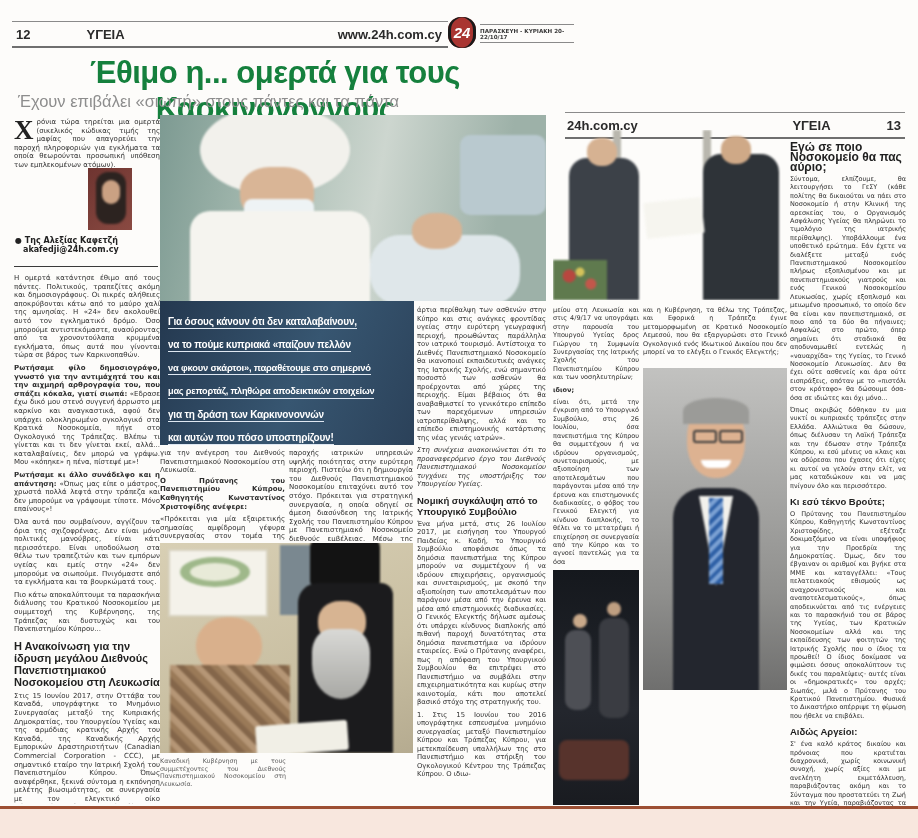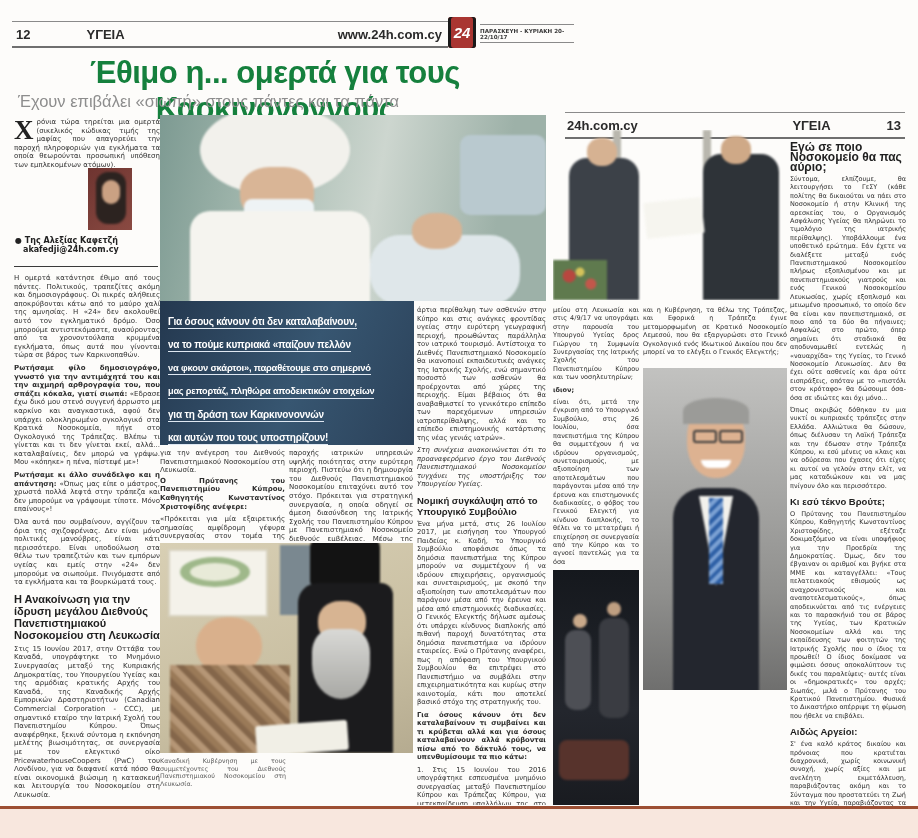--- a/index.html
+++ b/index.html
@@ -24,21 +24,21 @@
   .dropcap{float:left;font-family:"Liberation Serif",serif;font-weight:bold;font-size:27px;
            line-height:22px;margin:1px 3px 0 0;color:#222;}
   .byline{font-size:8px;font-weight:bold;color:#222;}
   .caption{font-size:6.3px;line-height:7.6px;color:#5a5a5a;text-align:justify;}
   .quoteline{display:inline-block;color:#ffffff;border-bottom:1.5px solid #dfe8f2;
              padding-bottom:1px;margin-bottom:4px;
              font-family:"Liberation Sans",sans-serif;font-weight:bold;font-size:10px;
              letter-spacing:-0.2px;line-height:11px;}
   .photo{overflow:hidden;}
   .blurwrap{position:absolute;inset:0;filter:blur(1.2px);}
-  .logo24{background:#a93531;border-radius:3px;color:#fff;display:flex;align-items:center;
+  .logo24{background:#a93531;border-radius:13px;color:#fff;display:flex;align-items:center;
           justify-content:center;font-family:"Liberation Sans",sans-serif;font-weight:bold;
           font-size:15px;font-style:italic;box-shadow:inset 3px 0 0 #1a1a1a, inset -3px 0 0 #1a1a1a;}
   .datebox{border-top:1px solid #8a8a8a;border-bottom:1px solid #8a8a8a;
            font-size:5.6px;font-weight:bold;color:#3a3a3a;display:flex;align-items:center;justify-content:center;}
 </style>
 </head>
 <body>
 
 <div id="sheet">
 
@@ -67,20 +67,21 @@
     <div class="byline">● Της Αλεξίας Καφετζή</div>
     <div class="byline" style="margin-left:8px;">akafedji@24h.com.cy</div>
   </div>
   <div class="abs" style="left:14px;top:266px;width:144px;border-top:1px solid #3a3a3a;"></div>
 
   <div class="abs col" style="left:14px;top:274px;width:146px;height:530px;">
     <p>Η ομερτά κατάντησε έθιμο από τους πάντες. Πολιτικούς, τραπεζίτες ακόμη και δημοσιογράφους. Οι πικρές αλήθειες αποκρύβονται κάτω από το μαύρο χαλί της αμνησίας. Η «24» δεν ακολουθεί αυτό τον εγκληματικό δρόμο. Όσο μπορούμε αντιστεκόμαστε, ανασύροντας από τα χρονοντούλαπα κρυμμένα εγκλήματα, όπως αυτά που γίνονται τώρα σε βάρος των Καρκινοπαθών.</p>
     <p><span class="b">Ρωτήσαμε φίλο δημοσιογράφο, γνωστό για την αντιμάχητά του και την αιχμηρή αρθρογραφία του, που σπάζει κόκαλα, γιατί σιωπά:</span><span> «Εδρασε έχω δικό μου στενό συγγενή άρρωστο με καρκίνο και αναγκαστικά, αφού δεν υπάρχει ολοκληρωμένο ογκολογικό στα Κρατικά Νοσοκομεία, πήγε στο Ογκολογικό της Τράπεζας. Βλέπω τι γίνεται και τι δεν γίνεται εκεί, αλλά... καταλαβαίνεις, δεν μπορώ να γράψω. Μου «κόπηκε» η πένα, πίστεψέ με»!</span></p>
     <p><span class="b">Ρωτήσαμε κι άλλο συνάδελφο και η απάντηση:</span><span> «Όπως μας είπε ο μάστρος, χρωστά πολλά λεφτά στην τράπεζα και δεν μπορούμε να γράψουμε τίποτε. Μόνο επαίνους»!</span></p>
     <p>Όλα αυτά που συμβαίνουν, αγγίζουν τα όρια της σχιζοφρένιας. Δεν είναι μόνο πολιτικές μανούβρες, είναι κάτι περισσότερο. Είναι υποδούλωση στα θέλω των τραπεζιτών και των εμπόρων υγείας και εμείς στην «24» δεν μπορούμε να σιωπούμε. Πνιγόμαστε από τα εγκλήματα και τα βουρκώματά τους.</p>
+    <p>Πιο κάτω αποκαλύπτουμε τα παρασκήνια διάλυσης του Κρατικού Νοσοκομείου με συμμετοχή της Κυβέρνησης, της Τράπεζας και δυστυχώς και του Πανεπιστημίου Κύπρου...</p>
     <div class="h2">Η Ανακοίνωση για την ίδρυση μεγάλου Διεθνούς Πανεπιστημιακού Νοσοκομείου στη Λευκωσία</div>
     <p>Στις 15 Ιουνίου 2017, στην Οττάβα του Καναδά, υπογράφτηκε το Μνημόνιο Συνεργασίας μεταξύ της Κυπριακής Δημοκρατίας, του Υπουργείου Υγείας και της αρμόδιας κρατικής Αρχής του Καναδά, της Καναδικής Αρχής Εμπορικών Δραστηριοτήτων (Canadian Commercial Corporation - CCC), με σημαντικό εταίρο την Ιατρική Σχολή του Πανεπιστημίου Κύπρου. Όπως αναφέρθηκε, ξεκινά σύντομα η εκπόνηση μελέτης βιωσιμότητας, σε συνεργασία με τον ελεγκτικό οίκο PricewaterhouseCoopers (PwC) του Λονδίνου, για να διαφανεί κατά πόσο θα είναι οικονομικά βιώσιμη η κατασκευή και λειτουργία του Νοσοκομείου στη Λευκωσία.</p>
 
   </div>
 
   <div class="abs photo" style="left:160px;top:115px;width:386px;height:186px;background:linear-gradient(100deg,#7d9a92,#a9bdb3 30%,#cdd6cf 55%,#9db1a8 85%);">
     <div class="blurwrap">
       <div class="abs" style="left:40px;top:-10px;width:150px;height:90px;background:#f2f1ec;border-radius:50%;"></div>
       <div class="abs" style="left:80px;top:52px;width:74px;height:58px;background:#d9b596;border-radius:40% 40% 50% 50%;"></div>
       <div class="abs" style="left:84px;top:84px;width:70px;height:34px;background:#eef3f5;border-radius:8px;"></div>
@@ -91,21 +92,21 @@
       <div class="abs" style="left:300px;top:20px;width:86px;height:80px;background:#b9c9cf;border-radius:10px;"></div>
     </div>
   </div>
 
   <div class="abs" style="left:160px;top:301px;width:254px;height:144px;background:linear-gradient(115deg,#24384f,#375671 55%,#2b4159);padding:9px 8px 18px 8px;box-sizing:border-box;">
     <span class="quoteline">Για όσους κάνουν ότι δεν καταλαβαίνουν,</span><br>
     <span class="quoteline">να το πούμε κυπριακά «παίζουν πελλόν</span><br>
     <span class="quoteline" style="font-size:9.4px;">να φκουν σκάρτοι», παραθέτουμε στο σημερινό</span><br>
     <span class="quoteline" style="font-size:9.2px;">μας ρεπορτάζ, πληθώρα αποδεικτικών στοιχείων</span><br>
     <span class="quoteline">για τη δράση των Καρκινονοννών</span><br>
-    <span class="quoteline">και αυτών που τους υποστηρίζουν!</span>
+    <span class="quoteline">και αυτών που πόσο υποστηρίζουν!</span>
   </div>
 
   <div class="abs col" style="left:160px;top:449px;width:125px;height:92px;">
     <p style="margin-bottom:2px;">για την ανέγερση του Διεθνούς Πανεπιστημιακού Νοσοκομείου στη Λευκωσία.</p>
     <p><span class="b">Ο Πρύτανης του Πανεπιστημίου Κύπρου, Καθηγητής Κωνσταντίνος Χριστοφίδης ανέφερε:</span></p>
     <p>«Πρόκειται για μία εξαιρετικής σημασίας αμφίδρομη γέφυρα συνεργασίας στον τομέα της Υγείας και ανοίγεται ένα νέο κεφάλαιο και ένα νέο πεδίο ανάπτυξης. Η Κύπρος έχει εξαιρετικές δυνατότητες να εξελιχθεί σε κέντρο</p>
   </div>
   <div class="abs col" style="left:289px;top:449px;width:124px;height:92px;">
     <p>παροχής ιατρικών υπηρεσιών υψηλής ποιότητας στην ευρύτερη περιοχή. Πιστεύω ότι η δημιουργία του Διεθνούς Πανεπιστημιακού Νοσοκομείου επιταχύνει αυτό τον στόχο. Πρόκειται για στρατηγική συνεργασία, η οποία οδηγεί σε άμεση διασύνδεση της Ιατρικής Σχολής του Πανεπιστημίου Κύπρου με Πανεπιστημιακό Νοσοκομείο διεθνούς εμβέλειας. Μέσω της συνεργασίας αυτής, η δημόσια Ιατρική Σχολή θα συνεισφέρει, μεταξύ άλλων, στην</p>
   </div>
@@ -126,21 +127,20 @@
       <div class="abs" style="left:96px;top:180px;width:92px;height:30px;background:#f1efe6;border-radius:3px;transform:rotate(-4deg);"></div>
     </div>
   </div>
   <div class="abs caption" style="left:160px;top:757px;width:126px;height:44px;overflow:hidden;">Καναδική Κυβέρνηση με τους συμμετέχοντες του Διεθνούς Πανεπιστημιακού Νοσοκομείου στη Λευκωσία.</div>
 
   <div class="abs col" style="left:417px;top:306px;width:129px;height:499px;font-size:6.8px;line-height:8.5px;">
     <p>άρτια περίθαλψη των ασθενών στην Κύπρο και στις ανάγκες φροντίδας υγείας στην ευρύτερη γεωγραφική περιοχή, προωθώντας παράλληλα τον ιατρικό τουρισμό. Αντίστοιχα το Διεθνές Πανεπιστημιακό Νοσοκομείο θα ικανοποιεί εκπαιδευτικές ανάγκες της Ιατρικής Σχολής, ενώ σημαντικό ποσοστό των ασθενών θα προέρχονται από χώρες της περιοχής. Είμαι βέβαιος ότι θα αναβαθμιστεί το γενικότερο επίπεδο των παρεχόμενων υπηρεσιών ιατροπερίθαλψης, αλλά και το επίπεδο επιστημονικής κατάρτισης της νέας γενιάς ιατρών».</p>
     <p style="font-style:italic;">Στη συνέχεια ανακοινώνεται ότι το προαναφερόμενο έργο του Διεθνούς Πανεπιστημιακού Νοσοκομείου τυγχάνει της υποστήριξης του Υπουργείου Υγείας.</p>
     <div class="h3">Νομική συγκάλυψη από το Υπουργικό Συμβούλιο</div>
     <p>Ένα μήνα μετά, στις 26 Ιουλίου 2017, με εισήγηση του Υπουργού Παιδείας κ. Καδή, το Υπουργικό Συμβούλιο αποφάσισε όπως τα δημόσια πανεπιστήμια της Κύπρου μπορούν να συμμετέχουν ή να ιδρύουν επιχειρήσεις, οργανισμούς και συνεταιρισμούς, με σκοπό την αξιοποίηση των αποτελεσμάτων που παράγουν μέσα από την έρευνα και μέσα από επιστημονικές διαδικασίες. Ο Γενικός Ελεγκτής δήλωσε αμέσως ότι υπάρχει κίνδυνος διαπλοκής από πιθανή παροχή δυνατότητας στα δημόσια πανεπιστήμια να ιδρύουν εταιρείες. Ενώ ο Πρύτανης αναφέρει, πως η απόφαση του Υπουργικού Συμβουλίου θα επιτρέψει στο Πανεπιστήμιο να συμβάλει στην επιχειρηματικότητα και κυρίως στην καινοτομία, κάτι που αποτελεί βασικό στόχο της στρατηγικής του.</p>
-    <p><span class="b">Για όσους κάνουν ότι δεν καταλαβαίνουν τι συμβαίνει και τι κρύβεται αλλά και για όσους καταλαβαίνουν αλλά κρύβονται πίσω από το δάκτυλό τους, να υπενθυμίσουμε τα πιο κάτω:</span></p>
     <p>1. Στις 15 Ιουνίου του 2016 υπογράφτηκε εσπευσμένα μνημόνιο συνεργασίας μεταξύ Πανεπιστημίου Κύπρου και Τράπεζας Κύπρου, για μετεκπαίδευση υπαλλήλων της στο Πανεπιστήμιο και στήριξη του Ογκολογικού Κέντρου της Τράπεζας Κύπρου. Ο ιδιω-</p>
 
   </div>
 
   <div class="abs hair-t hair-b" style="left:565px;top:112px;width:340px;height:24px;display:flex;align-items:center;">
     <span class="hdrtxt" style="margin-left:2px;">24h.com.cy</span>
     <span class="hdrtxt" style="margin-left:auto;margin-right:56px;">ΥΓΕΙΑ</span>
     <span class="hdrtxt" style="margin-right:4px;">13</span>
   </div>
 

